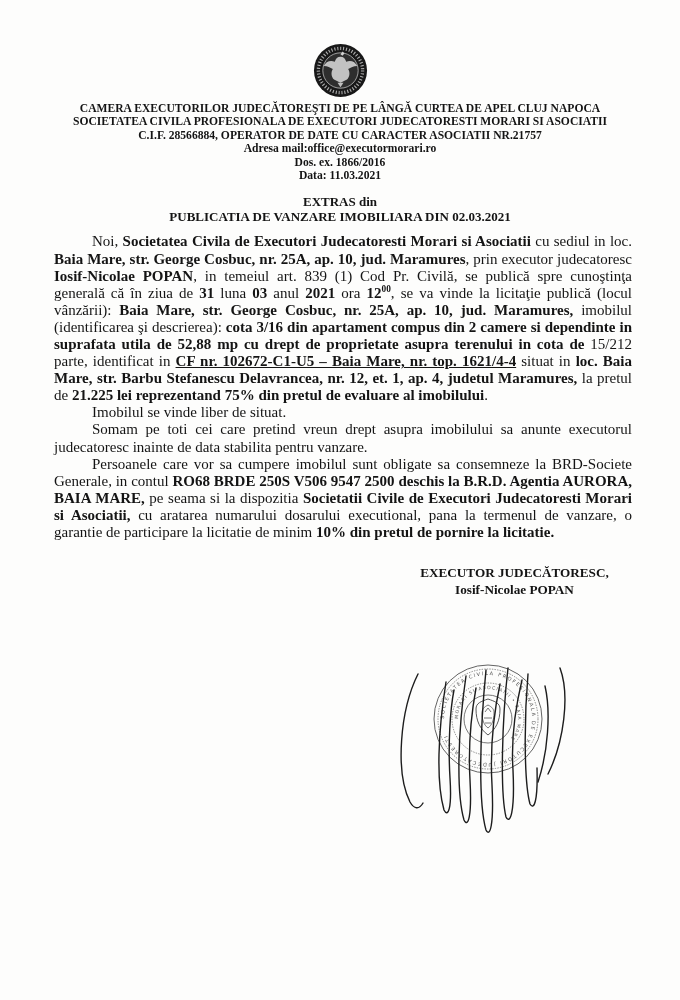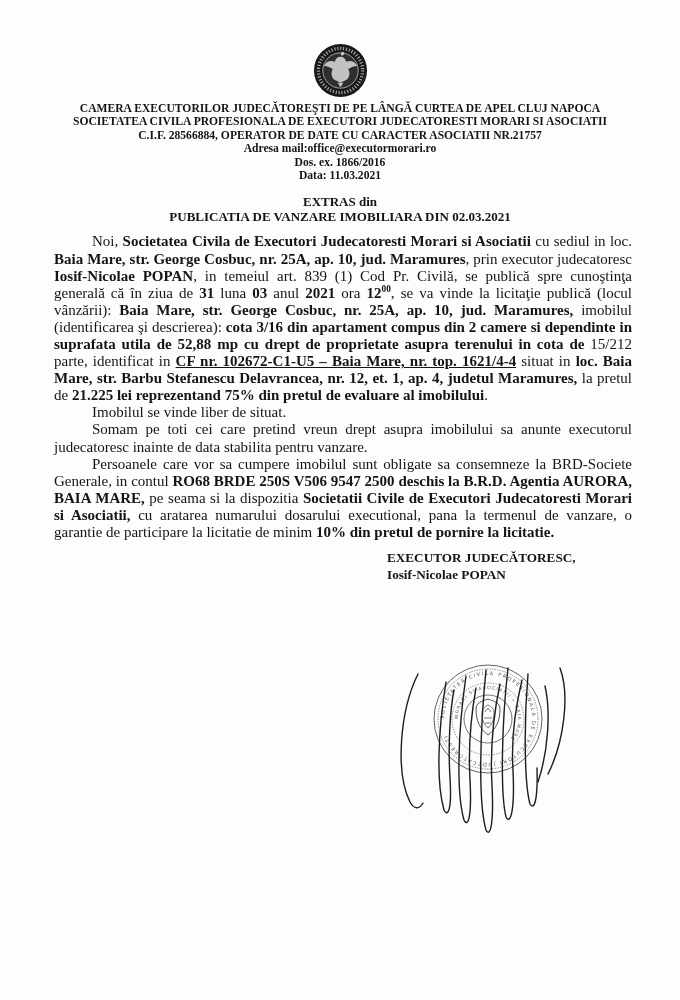--- a/index.html
+++ b/index.html
@@ -15,23 +15,23 @@
   .emblem{ text-align:center; padding-top:42px; height:56px; }
   .emblem svg{ display:inline-block; }
   .header{ margin-top:4px; text-align:center; font-weight:bold; font-size:11.6px; line-height:13.4px; }
   .doc-title{ margin-top:13px; text-align:center; font-weight:bold; font-size:13px; line-height:14.5px; }
   .body-text{ margin:9px 48px 0 54px; font-size:15px; line-height:17.1px; text-align:justify; }
   .body-text p{ margin:0; text-indent:38px; }
   .b{ font-weight:bold; }
   .u{ text-decoration:underline; }
   sup{ font-size:0.62em; line-height:0; }
   .sig-block{
-    margin:9px 38px 0 auto;
+    margin:24px 38px 0 auto;
     width:255px;
-    text-align:left;
+    text-align:center;
     font-weight:bold;
     font-size:13.2px;
     line-height:16.5px;
   }
   .stamp-wrap{
     position:absolute; left:388px; top:650px;
     width:238px; height:205px;
   }
   .stamp-text{ font-family:"DejaVu Sans",sans-serif; font-size:5px; letter-spacing:1.6px; fill:#3c3c3c; }
   .stamp-text-inner{ font-family:"DejaVu Sans",sans-serif; font-size:4.6px; letter-spacing:1.2px; fill:#474747; }

